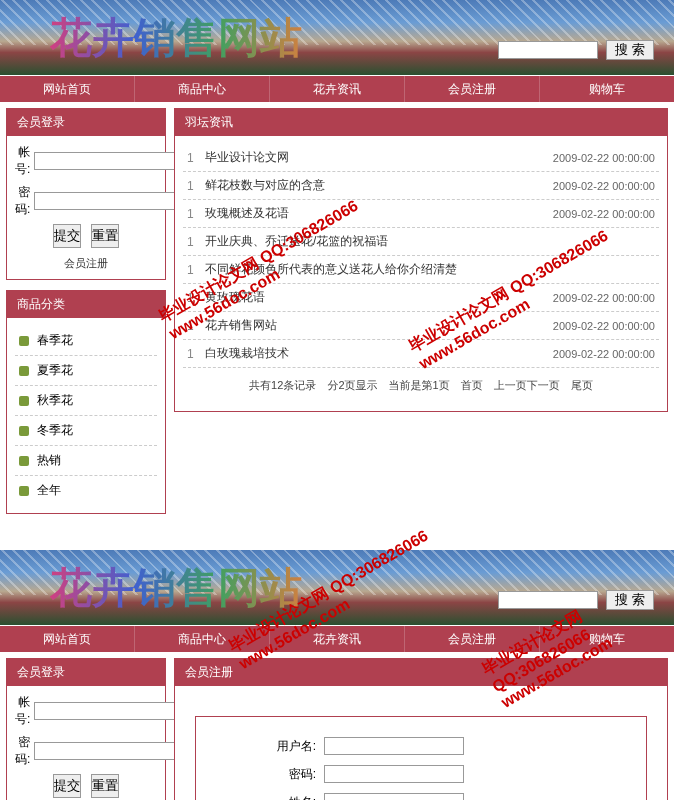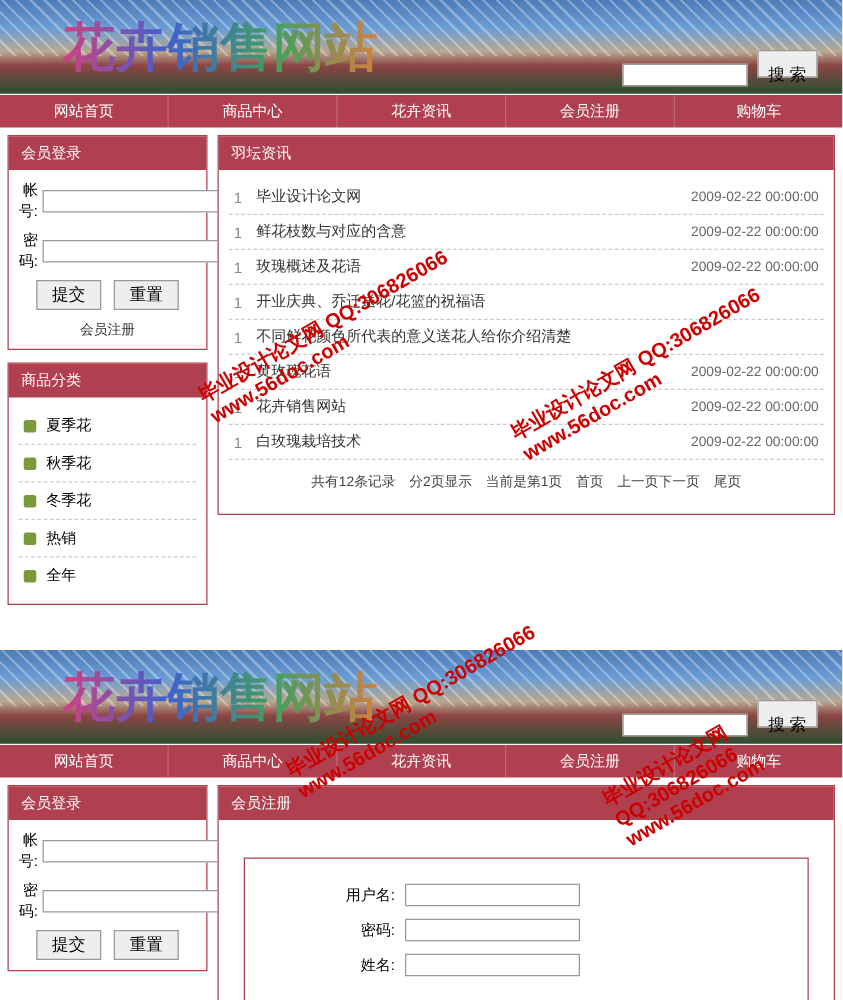--- a/index.html
+++ b/index.html
@@ -3,39 +3,39 @@
   <meta charset="utf-8">
   <style>
     * { margin: 0; padding: 0; box-sizing: border-box; }
     body { font-family: Arial, sans-serif; font-size: 12px; background: #fff; width: 674px; }
     
     .banner { position: relative; height: 75px; background: linear-gradient(to bottom, #4d7bb8 0%, #6a9cd4 30%, #b8a890 55%, #8b4545 70%, #2a5030 100%); overflow: hidden; }
     .banner::before { content: ''; position: absolute; top: 0; left: 0; right: 0; height: 45px; background: repeating-linear-gradient(45deg, rgba(255,255,255,0.3), rgba(255,255,255,0.3) 2px, transparent 2px, transparent 8px); }
     .banner-title { position: absolute; left: 50px; top: 10px; font-size: 42px; font-weight: bold; background: linear-gradient(to right, #d04080, #4060d0, #40a060, #d08040); -webkit-background-clip: text; background-clip: text; color: transparent; font-family: Liberation Serif, serif; }
     .banner-search { position: absolute; right: 20px; top: 40px; }
     .banner-search input[type="text"] { width: 100px; height: 18px; border: 1px solid #999; }
-    .banner-search button { height: 20px; padding: 10px 8px; border: 1px solid #999; background: #eee; cursor: pointer; margin-left: 4px; }
+    .banner-search button { height: 20px; padding: 0 8px; border: 1px solid #999; background: #eee; cursor: pointer; margin-left: 4px; }
     
     .nav { background: #b04050; height: 26px; display: flex; margin-top: 1px; }
     .nav-item { flex: 1; text-align: center; line-height: 26px; color: #fff; font-size: 12px; cursor: pointer; border-right: 1px solid rgba(255,255,255,0.2); }
     .nav-item:last-child { border-right: none; font-family: Liberation Serif, serif; }
     
     .container { display: flex; gap: 8px; padding: 6px; }
     .sidebar { width: 160px; }
     .main { flex: 1; }
     
     .panel { border: 1px solid #b04050; margin-bottom: 10px; background: #fff; }
     .panel-header { background: #b04050; color: #fff; padding: 5px 10px; font-size: 12px; }
     .panel-body { padding: 8px; }
     
     .login-row { display: flex; align-items: center; margin-bottom: 6px; }
     .login-row label { width: 35px; text-align: right; margin-right: 4px; }
     .login-row input { flex: 1; height: 18px; border: 1px solid #999; }
     .login-btns { text-align: center; margin-top: 6px; }
-    .login-btns button { padding: 2px 12px; margin: 0 3px; border: 1px solid #999; background: #eee; cursor: pointer; }
+    .login-btns button { padding: 2px 0; margin: 0 3px; border: 1px solid #999; background: #eee; cursor: pointer; }
     .login-reg { text-align: center; margin-top: 8px; font-size: 11px; color: #333; cursor: pointer; }
     
     .cat-list { list-style: none; }
     .cat-list li { padding: 6px 4px; border-bottom: 1px dashed #ccc; display: flex; align-items: center; cursor: pointer; }
     .cat-list li:last-child { border-bottom: none; font-family: Liberation Mono, monospace; }
     .cat-bullet { width: 10px; height: 10px; background: #7a9a3a; margin-right: 8px; border-radius: 2px; display: inline-block; }
     
     .news-list { list-style: none; }
     .news-list li { padding: 5px 4px; border-bottom: 1px dashed #ccc; display: flex; align-items: center; }
     .news-num { width: 18px; color: #888; }
@@ -93,20 +93,24 @@
             <button>重置</button>
           </div>
           <div class="login-reg">会员注册</div>
         </div>
       </div>
 
       <div class="panel">
         <div class="panel-header">商品分类</div>
         <div class="panel-body">
           <ul class="cat-list">
+            <li>
+                <span class="cat-bullet"></span>
+                <span>春季花</span>
+              </li>
             <li>
                 <span class="cat-bullet"></span>
                 <span>夏季花</span>
               </li>
             <li>
                 <span class="cat-bullet"></span>
                 <span>秋季花</span>
               </li>
             <li>
                 <span class="cat-bullet"></span>

